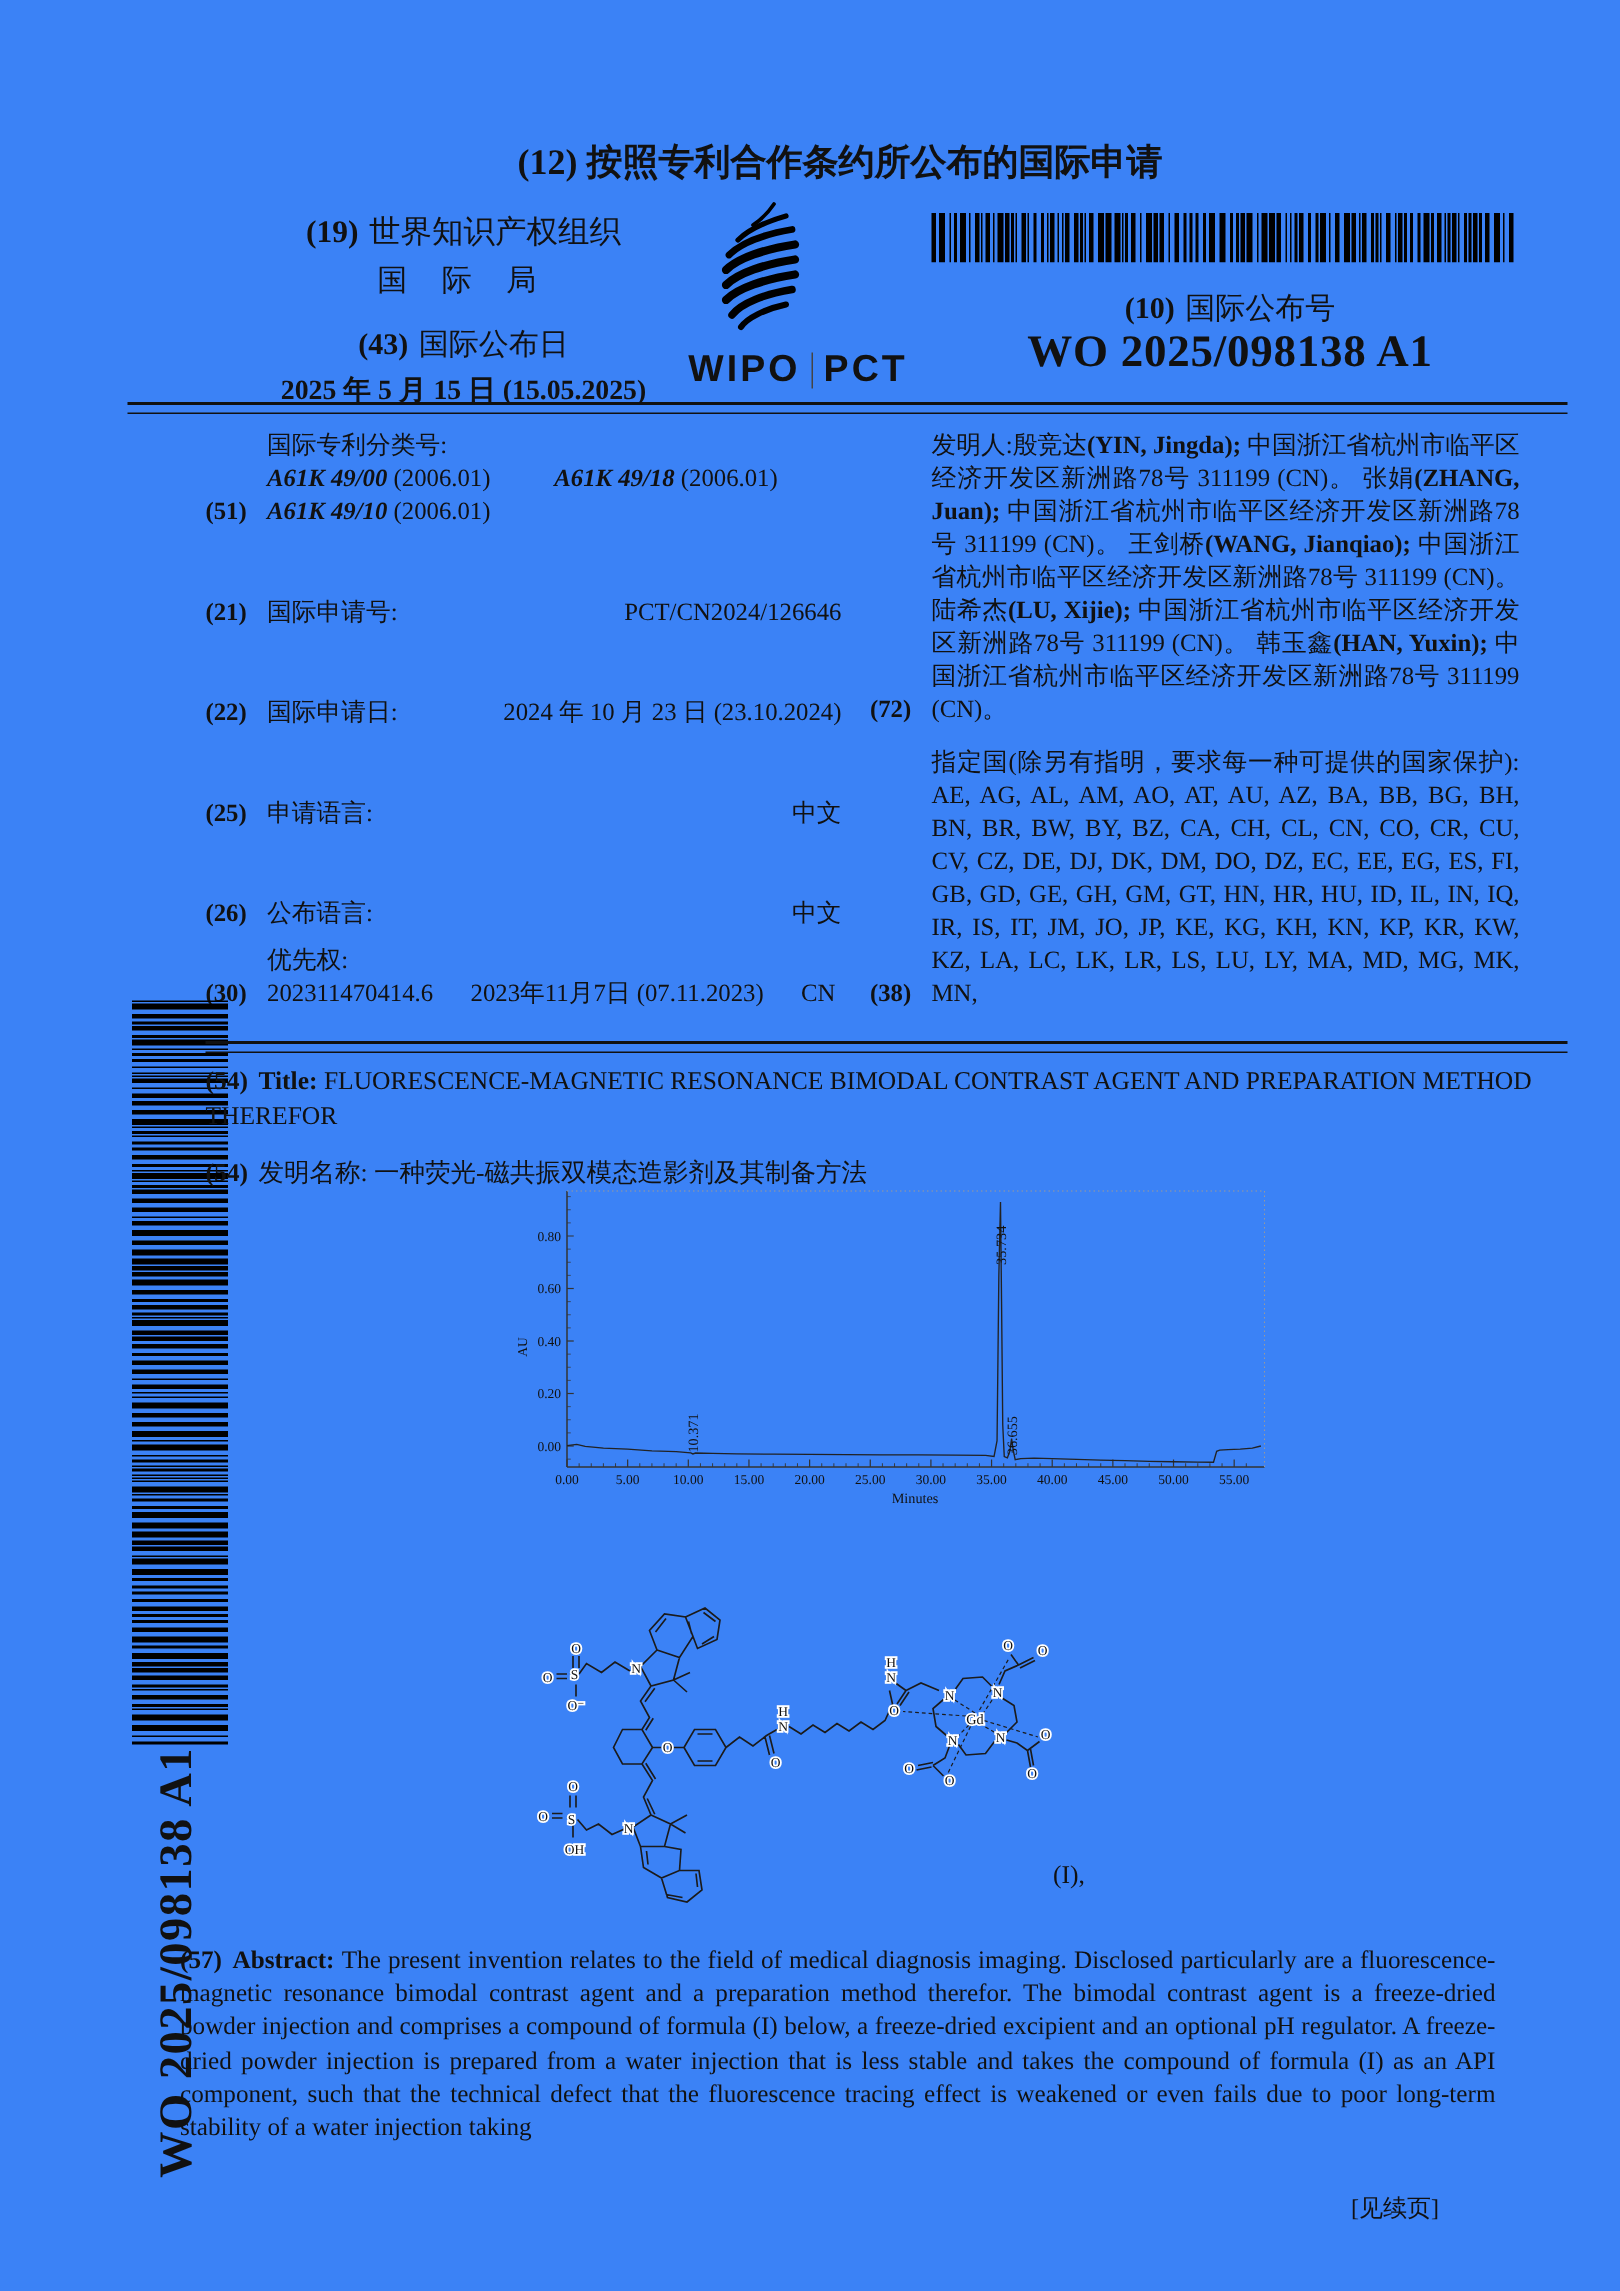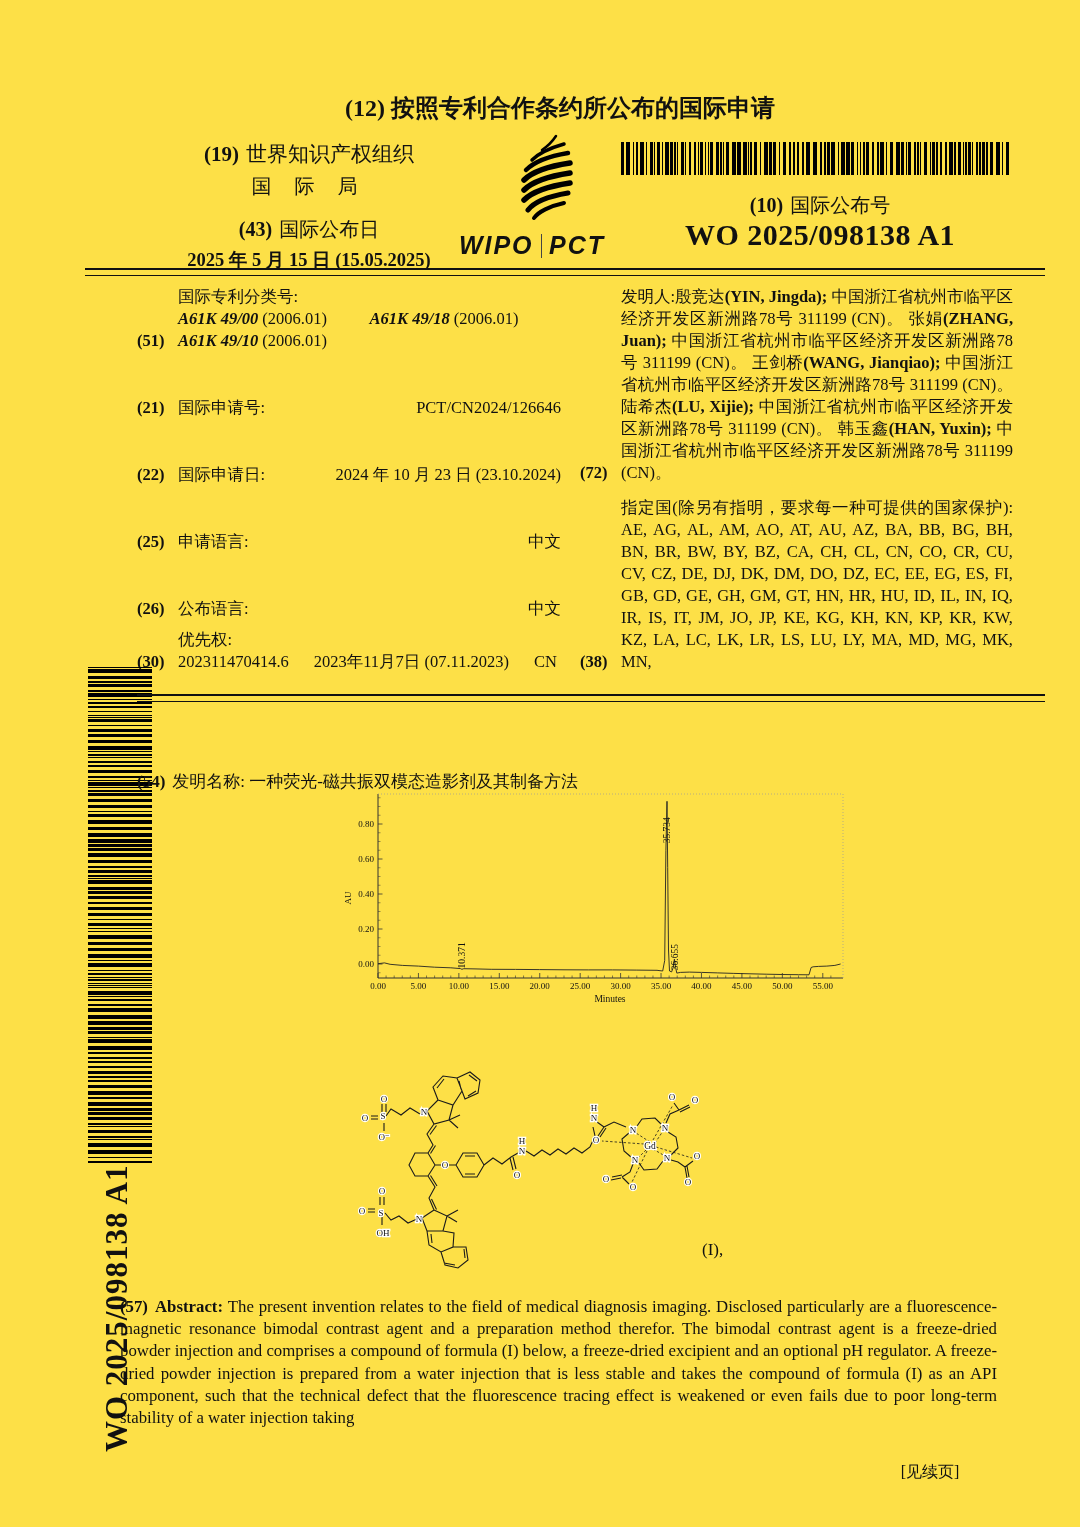--- a/index.html
+++ b/index.html
@@ -1,27 +1,27 @@
 <!DOCTYPE html>
 <html><head>
 <meta charset="utf-8">
 <style>
   html,body{margin:0;padding:0;background:#e8e8e8;}
-  .page{position:relative;width:1080px;height:1527px;background:#fde047;overflow:hidden;
+  .page{position:relative;width:1080px;height:1527px;background:#3b82f6;overflow:hidden;
         font-family:"Liberation Serif","DejaVu Serif",serif;color:#111;}
   .abs{position:absolute;}
   b.num{font-weight:bold;margin-right:7px;}
   
   .doc-kind{left:120px;top:92px;width:880px;text-align:center;font-size:24px;font-weight:bold;}
   .hdr-left{left:168px;top:140px;width:282px;text-align:center;}
   .hdr-org{font-size:21px;}
   .hdr-bureau{font-size:20px;letter-spacing:9px;margin-top:5px;}
   .hdr-pubdate-label{font-size:20px;margin-top:16px;}
   .hdr-pubdate{font-size:18.5px;font-weight:bold;margin-top:4px;white-space:nowrap;}
-  .logo-box{left:452px;top:133px;width:160px;text-align:right;font-style:italic;}
+  .logo-box{left:452px;top:133px;width:160px;text-align:left;}
   .wordmark{margin-top:2px;font-family:"Liberation Sans","DejaVu Sans",sans-serif;
             font-weight:bold;font-size:25px;letter-spacing:2px;display:flex;align-items:center;justify-content:center;gap:7px;}
   .wordmark .sep{display:inline-block;width:1.5px;height:24px;background:#444;}
   .pubno-label{left:640px;top:192px;width:360px;text-align:center;font-size:20px;}
   .pubno{left:640px;top:218px;width:360px;text-align:center;font-size:30px;font-weight:bold;letter-spacing:0.5px;}
   .rule{left:85px;width:960px;height:5px;border-top:2.5px solid #111;border-bottom:1px solid #111;}
   .rule1{top:268px;}
   .rule2{top:694px;left:137px;width:908px;}
   
   .col{font-size:16.5px;line-height:1.33;text-align:justify;}
@@ -366,20 +366,23 @@
       <rect x="0" y="473" width="64" height="1" fill="#000"></rect>
       <rect x="0" y="477" width="64" height="4" fill="#000"></rect>
       <rect x="0" y="484" width="64" height="4" fill="#000"></rect>
       <rect x="0" y="491" width="64" height="1" fill="#000"></rect>
       <rect x="0" y="495" width="64" height="2" fill="#000"></rect>
     </svg>
   <div class="abs side-pubno">WO 2025/098138 A1</div>
 
   <div class="abs rule rule2"></div>
 
+  <div class="abs title-en">
+    <b class="num">(54)</b><b>Title: </b><span>FLUORESCENCE-MAGNETIC RESONANCE BIMODAL CONTRAST AGENT AND PREPARATION METHOD THEREFOR</span>
+  </div>
   <div class="abs title-cn">
     <b class="num">(54)</b><span>发明名称: </span><span>一种荧光-磁共振双模态造影剂及其制备方法</span>
   </div>
 
   <svg class="abs" style="left:338px;top:786px;" id="chrom" width="515" height="222" viewBox="0 0 515 222">
       <line x1="40" y1="8" x2="40" y2="192" stroke="#333" stroke-width="1"></line>
       <line x1="40" y1="192" x2="505" y2="192" stroke="#333" stroke-width="1"></line>
       <line x1="40" y1="8" x2="505" y2="8" stroke="#999" stroke-width="0.7" stroke-dasharray="1,2"></line>
       <line x1="505" y1="8" x2="505" y2="192" stroke="#999" stroke-width="0.7" stroke-dasharray="1,2"></line>
       <line x1="40" y1="192" x2="40" y2="187" stroke="#333" stroke-width="0.8"></line>

